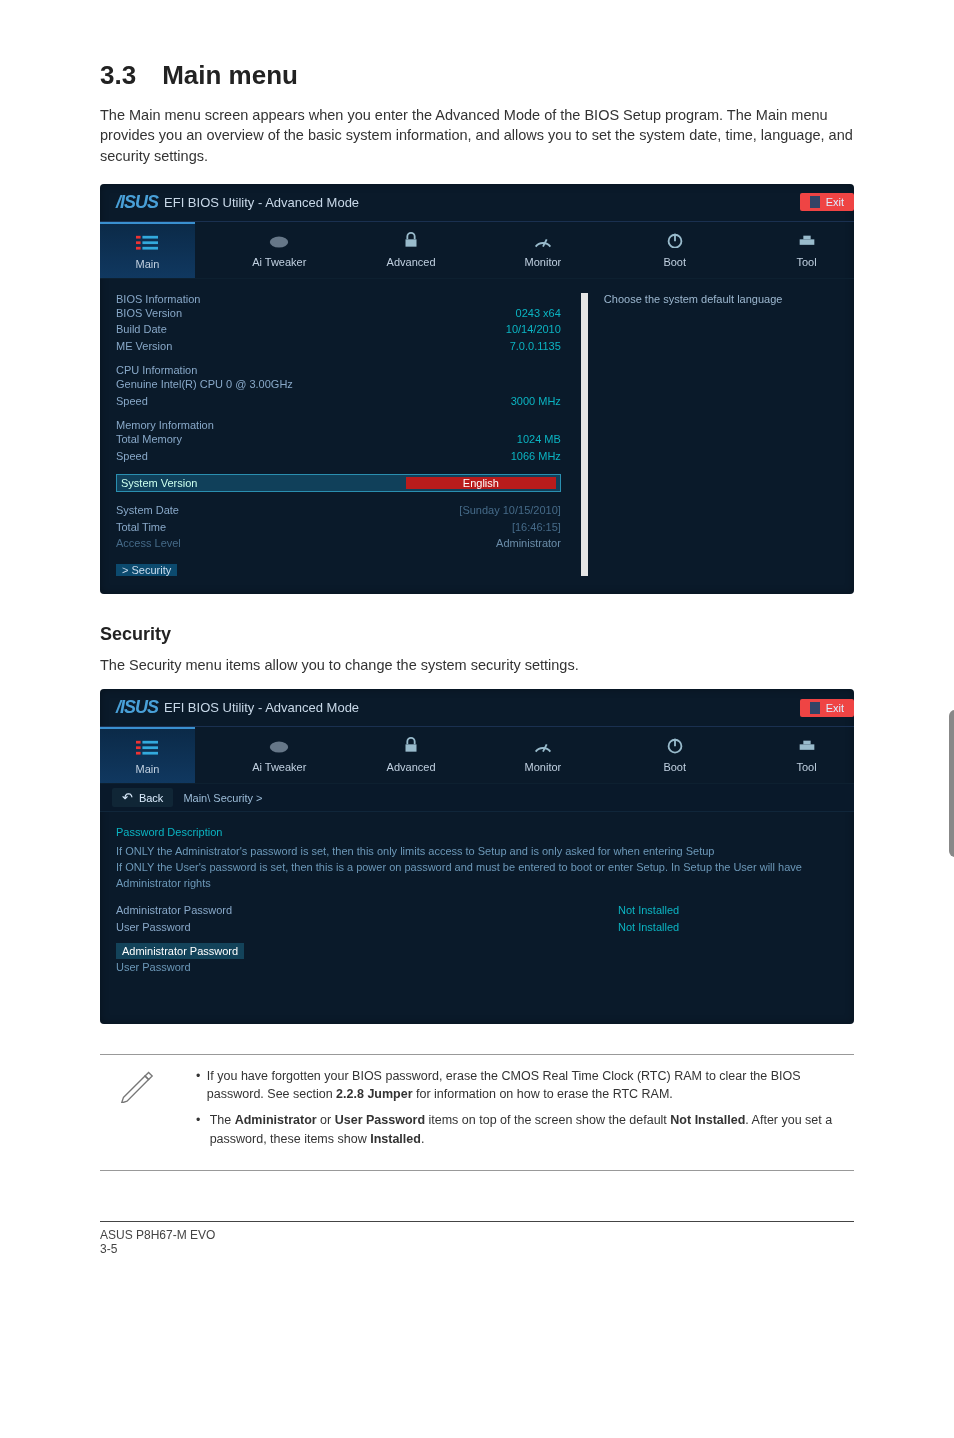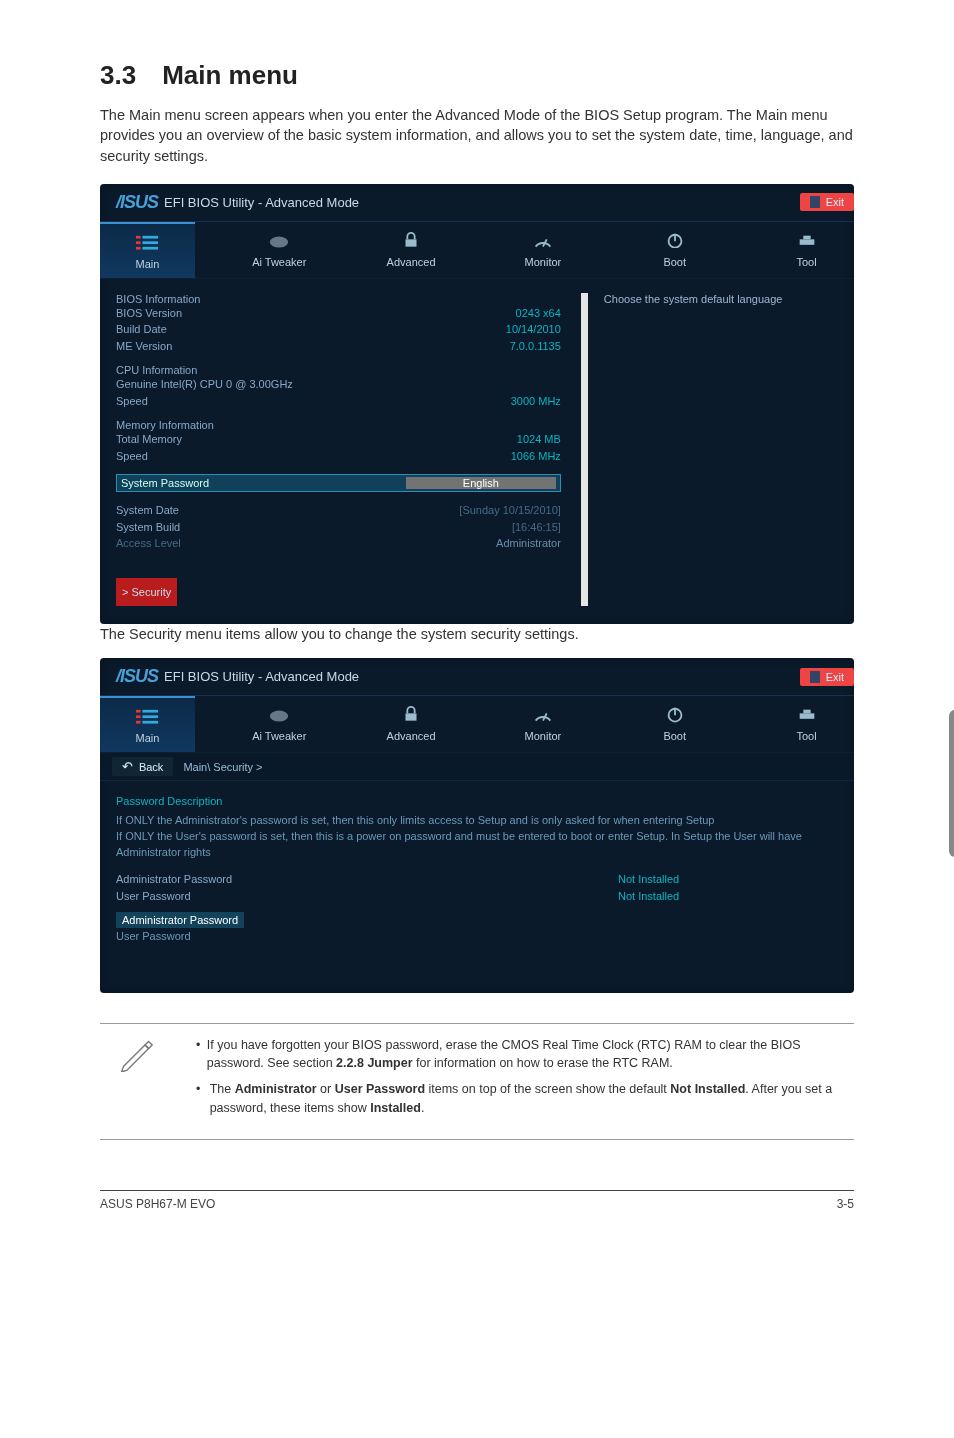--- a/index.html
+++ b/index.html
@@ -107,30 +107,30 @@
   .info-label { flex: 1; }
   .info-val { width: 180px; text-align: right; color:#0bb4c2;}
   .group-gap { height: 10px; }
   .hl-row {
     background: #10405a;
     border: 1px solid #2a8fb0;
     display:flex;
     padding: 2px 4px;
   }
   .hl-row .info-val{
-    background:#737373;
+    background:#b91c1c;
     text-align:center;
     width:150px;
     color:#fff;
   }
   .sub-row {
-    background: #b91c1c;
+    background: #0c4a6e;
     display:inline-block;
-    padding:8px 6px;
-    margin-top:16px;
+    padding:0 6px;
+    margin-top:2px;
     color:#cde;
   }
   .dim { color:#456a88;}
   .breadcrumb {
     display:flex;align-items:center;
     background:#09192a;
     padding:4px 12px;
     border-bottom:1px solid #10263a;
     gap:10px;
     font-size:11px;
@@ -177,21 +177,21 @@
     padding:32px 8px;
     font-size:18px;font-weight:bold;
     writing-mode:vertical-rl;transform:rotate(180deg);
     border-radius:0 6px 6px 0;
   }
   .footer{
     border-top:1px solid #444;
     margin-top:50px;
     padding-top:6px;
     display:flex;justify-content:space-between;
-    font-size:12px;color:#444;
+    font-size:12px;color:#444;flex-direction:column;
   }
 </style>
 </head>
 <body>
 
 <div class="page">
   <h2 class="section-title">3.3 Main menu</h2>
   <div class="intro">The Main menu screen appears when you enter the Advanced Mode of the BIOS Setup program. The Main menu provides you an overview of the basic system information, and allows you to set the system date, time, language, and security settings.</div>
 
   <div class="bios-window">
@@ -261,45 +261,46 @@
         <div class="info-row">
             <span class="info-label">Total Memory</span>
             <span class="info-val">1024 MB</span>
           </div>
         <div class="info-row">
             <span class="info-label">Speed</span>
             <span class="info-val">1066 MHz</span>
           </div>
         <div class="group-gap"></div>
         <div class="hl-row">
-            <span class="info-label" style="color:#cfe;">System Password</span>
+            <span class="info-label" style="color:#cfe;">System Version</span>
             <span class="info-val">English</span>
           </div>
         <div class="group-gap"></div>
         <div class="info-row">
             <span class="info-label">System Date</span>
             <span class="info-val dim">[Sunday 10/15/2010]</span>
           </div>
         <div class="info-row">
-            <span class="info-label">System Build</span>
+            <span class="info-label">Total Time</span>
             <span class="info-val dim">[16:46:15]</span>
           </div>
         <div class="info-row dim">
             <span class="info-label">Access Level</span>
             <span class="info-val dim" style="color:#6a8ca8;">Administrator</span>
           </div>
         <div class="group-gap"></div>
         <span class="sub-row">&gt; Security</span>
       </div>
       <div class="bios-right">
         <div>Choose the system default language</div>
       </div>
     </div>
   </div>
 
+  <h3 class="subheading">Security</h3>
   <div class="intro" style="margin-bottom:14px;">The Security menu items allow you to change the system security settings.</div>
 
   <div class="bios-window">
     <div class="bios-titlebar">
       <span class="asus-logo">/ISUS</span>
       <span class="bios-title">EFI BIOS Utility - Advanced Mode</span>
       <span class="exit-btn">
         <span class="exit-door"></span>
         <span>Exit</span>
       </span>

